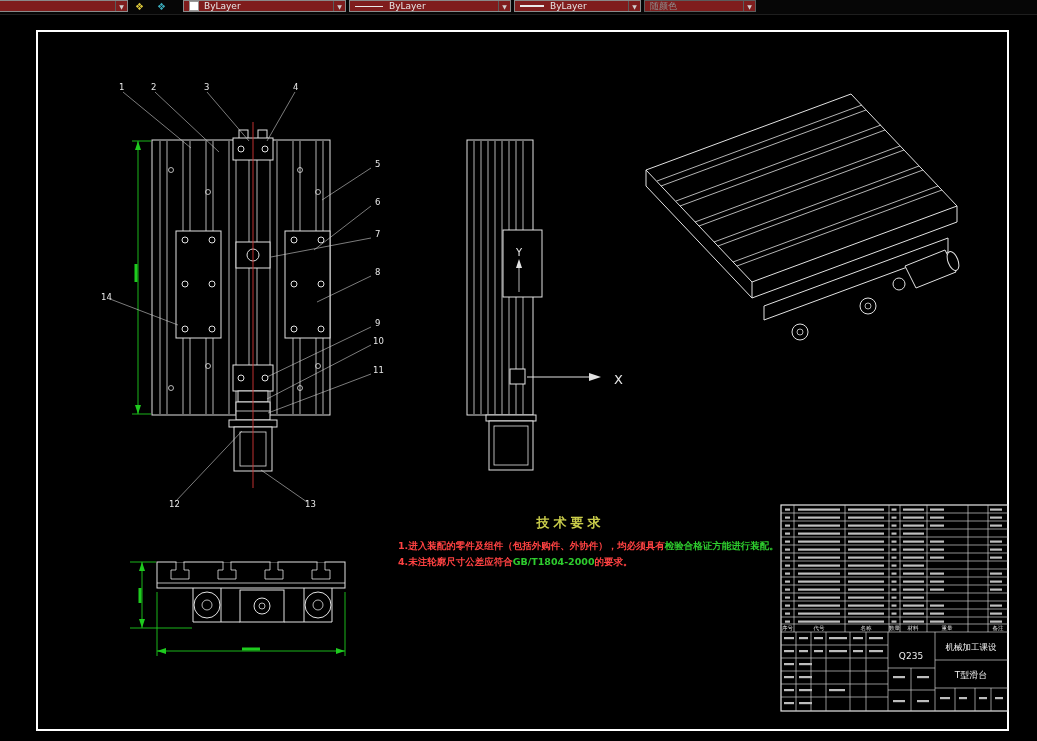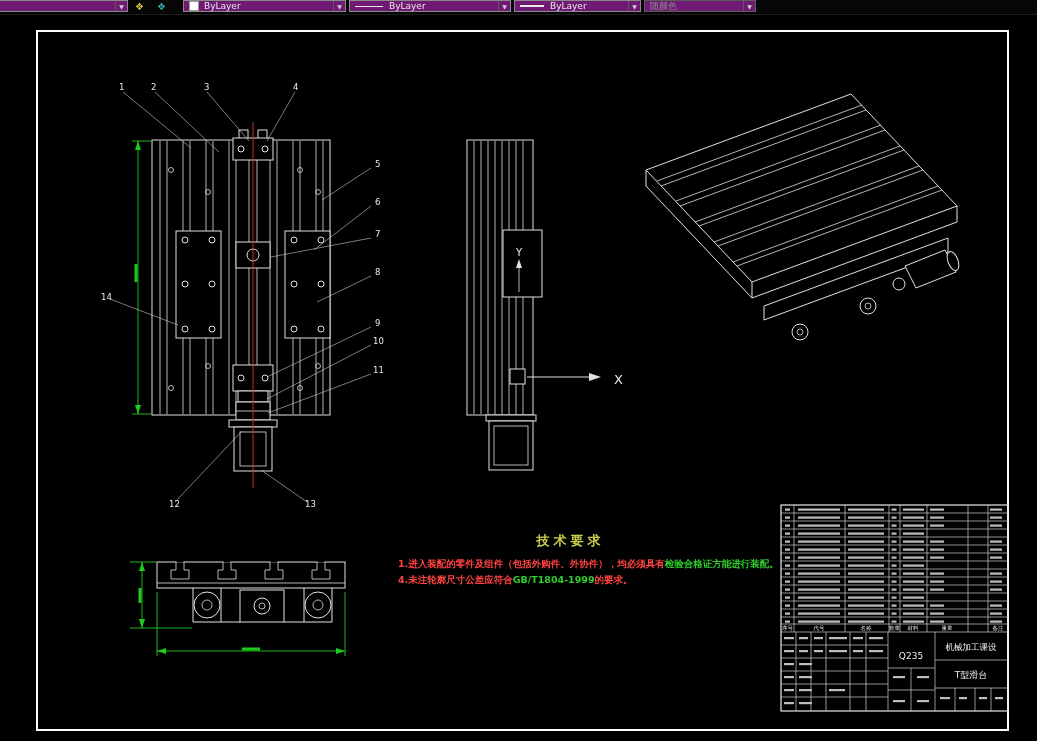--- a/index.html
+++ b/index.html
@@ -1,21 +1,21 @@
 <!DOCTYPE html>
 <html><head>
 <meta charset="utf-8">
 <style>
   html,body{margin:0;padding:0;background:#000;}
   #app{position:relative;width:1037px;height:741px;background:#000;overflow:hidden;
        font-family:"DejaVu Sans",sans-serif;}
   
   .toolbar{position:absolute;left:0;top:0;width:1037px;height:14px;background:#060606;
            border-bottom:1px solid #1e1e1e;z-index:5;}
-  .combo{position:absolute;top:0;height:12px;background:#701a75;border:1px solid #8a8a8a;
+  .combo{position:absolute;top:0;height:12px;background:#7f1d1d;border:1px solid #8a8a8a;
          display:flex;align-items:center;box-sizing:border-box;color:#e8e8e8;font-size:9px;text-align:center;}
   .combo .cc{flex:1;display:flex;align-items:center;padding-left:5px;overflow:hidden;white-space:nowrap;}
   .combo .dd{width:11px;height:100%;border-left:1px solid #5a5a5a;display:flex;align-items:center;
              justify-content:center;font-size:6px;color:#cfcfcf;}
   .combo.disabled{border-color:#5c5c5c;color:#8f8f8f;}
   .swatch{width:8px;height:8px;background:#fff;border:1px solid #999;margin-right:5px;flex:none;}
   .ltglyph{width:28px;height:1px;background:#e8e8e8;margin-right:6px;flex:none;}
   .lwglyph{width:24px;height:2px;background:#e8e8e8;margin-right:6px;flex:none;}
   .tbtn{position:absolute;top:0;width:19px;height:13px;display:flex;align-items:center;
         justify-content:center;}
@@ -33,21 +33,21 @@
   .tb{stroke:#cfcfcf;fill:none;stroke-width:0.7;}
   .tb2{stroke:#e8e8e8;fill:none;stroke-width:1.2;}
   text{font-family:"DejaVu Sans",sans-serif;fill:#e8e8e8;}
   .co{font-size:8.5px;}
   .bomh{font-size:5.5px;text-anchor:middle;fill:#e0e0e0;}
   .tbt{font-size:9px;text-anchor:middle;fill:#f0f0f0;}
   .tbt2{font-size:8.5px;text-anchor:middle;fill:#f0f0f0;}
   .axis{font-size:13px;}
   .axisy{font-size:10px;text-anchor:middle;}
   
-  #techreq{position:absolute;left:398px;top:532px;width:345px;z-index:2;}
+  #techreq{position:absolute;left:398px;top:514px;width:345px;z-index:2;}
   .tr-title{text-align:center;color:#c9cc4a;font-size:13px;font-weight:bold;letter-spacing:4px;
             margin:0 0 6px 0;}
   .note-line{font-size:9.5px;line-height:15.5px;white-space:nowrap;font-weight:bold;}
 </style>
 </head>
 <body>
 
 <div id="app">
 
   <div class="toolbar">
@@ -97,21 +97,21 @@
         <span>随颜色</span>
       </span>
       <span class="dd">▼</span>
     </div>
   </div>
 
   <div id="techreq">
     <div class="tr-title">技术要求</div>
     <div id="tech-notes">
         <div class="note-line"><span style="color: rgb(255, 66, 66);">1.进入装配的零件及组件（包括外购件、外协件），均必须具有</span><span style="color: rgb(46, 204, 46);">检验合格证方能进行装配。</span></div>
-        <div class="note-line"><span style="color: rgb(255, 66, 66);">4.未注轮廓尺寸公差应符合</span><span style="color: rgb(46, 204, 46);">GB/T1804-1999</span><span style="color: rgb(255, 66, 66); text-align: center;">的要求。</span></div>
+        <div class="note-line"><span style="color: rgb(255, 66, 66);">4.未注轮廓尺寸公差应符合</span><span style="color: rgb(46, 204, 46);">GB/T1804-2000</span><span style="color: rgb(255, 66, 66); text-align: center;">的要求。</span></div>
       </div>
   </div>
 
   <svg width="1037" height="741" viewBox="0 0 1037 741">
 
     <rect x="37" y="31" width="971" height="699" class="w2"></rect>
 
     <g>
       <rect x="152" y="140" width="178" height="275" class="w"></rect>
       <path class="w t" d="M160,141V414M167,141V414M183,141V414M190,141V414M206,141V414M213,141V414M229,141V414M236,141V414M270,141V414M277,141V414M293,141V414M300,141V414M316,141V414M323,141V414"></path>

